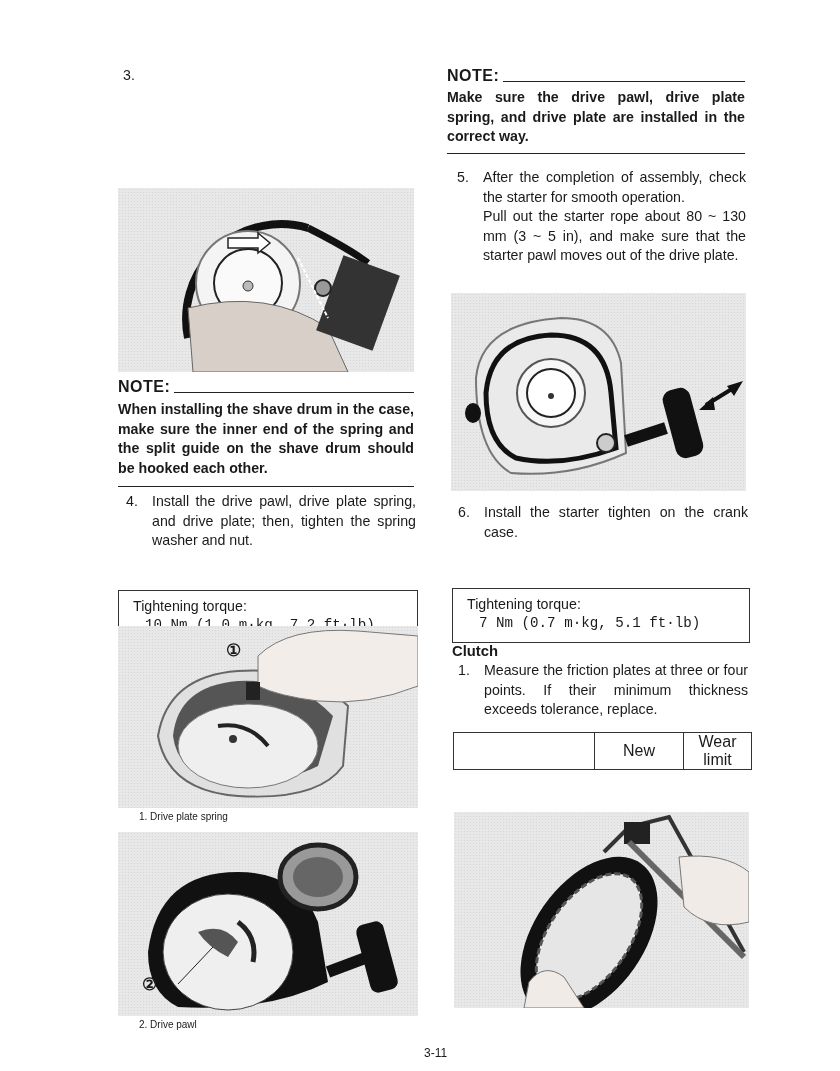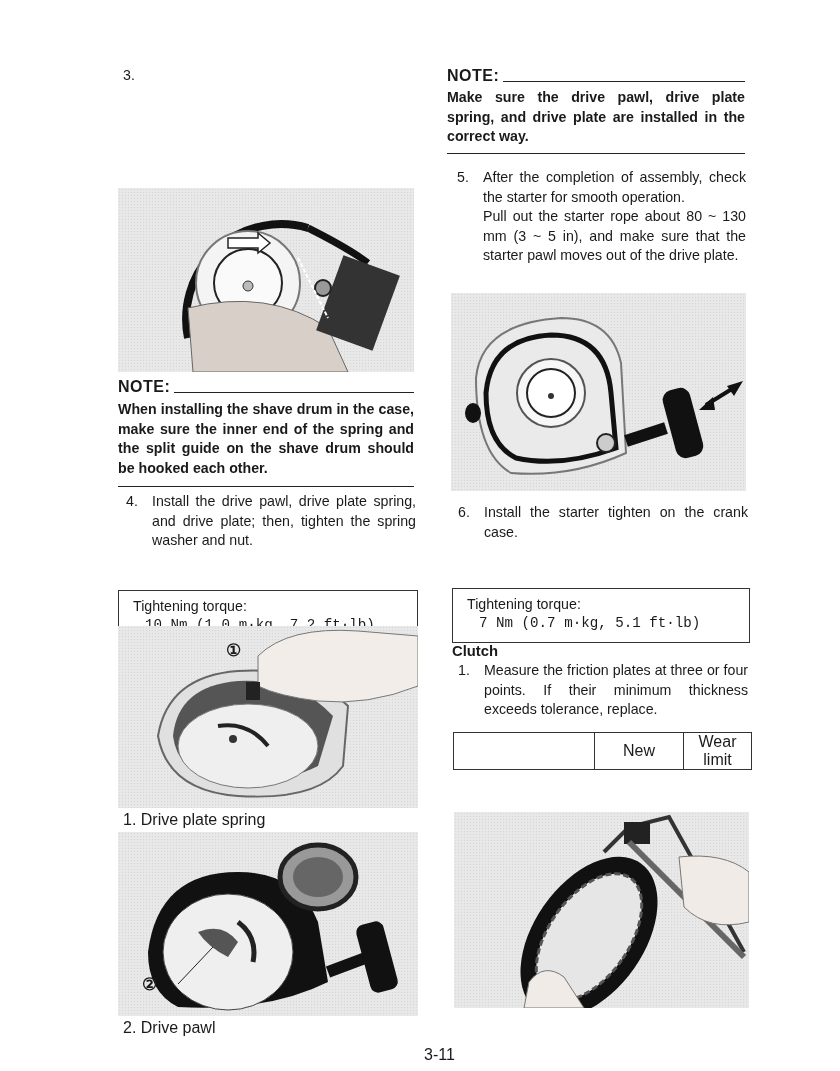--- a/index.html
+++ b/index.html
@@ -13,26 +13,26 @@
   .step .body { position: absolute; left: 26px; right: 0; top: 0; }
   .note-head { font-weight: bold; font-size: 16px; letter-spacing: 0.5px; display: flex; align-items: flex-end; }
   .note-head .rule { flex: 1; border-bottom: 1.6px solid #222; margin-left: 4px; margin-bottom: 3px; }
   .hr { position: absolute; border-top: 1.6px solid #222; height: 0; }
   .torque { position: absolute; border: 1.4px solid #333; box-sizing: border-box; padding: 6px 14px; font-size: 14.2px; line-height: 19px; margin-top: 32px; }
   .torque .val { padding-left: 12px; font-family: Liberation Mono, monospace; }
   .photo { position: absolute; background: #e8e8e8; overflow: hidden;
            background-image: radial-gradient(#d6d6d6 0.7px, transparent 0.8px);
            background-size: 3px 3px; }
   .photo svg { width: 100%; height: 100%; display: block; }
-  .caption { position: absolute; font-size: 16px; }
+  .caption { position: absolute; font-size: 10px; margin-left: 16px; }
   .spec { position: absolute; border-collapse: collapse; font-size: 16px; }
   .spec td { border: 1.3px solid #333; text-align: center; padding: 0 4px; }
   .spec td.lbl { text-align: left; padding-left: 8px; }
   .section-title { font-weight: bold; font-size: 14.8px; }
-  .pagenum { position: absolute; font-size: 16px; }
+  .pagenum { position: absolute; font-size: 12px; }
 </style>
 </head>
 <body>
 
 <div class="step txt" style="left:123px; top:66px; width:295px; height:120px;">
   <span class="num">3.</span>
 </div>
 
 <div class="photo" style="left:118px; top:188px; width:296px; height:184px;">
   <svg viewBox="0 0 296 184">

